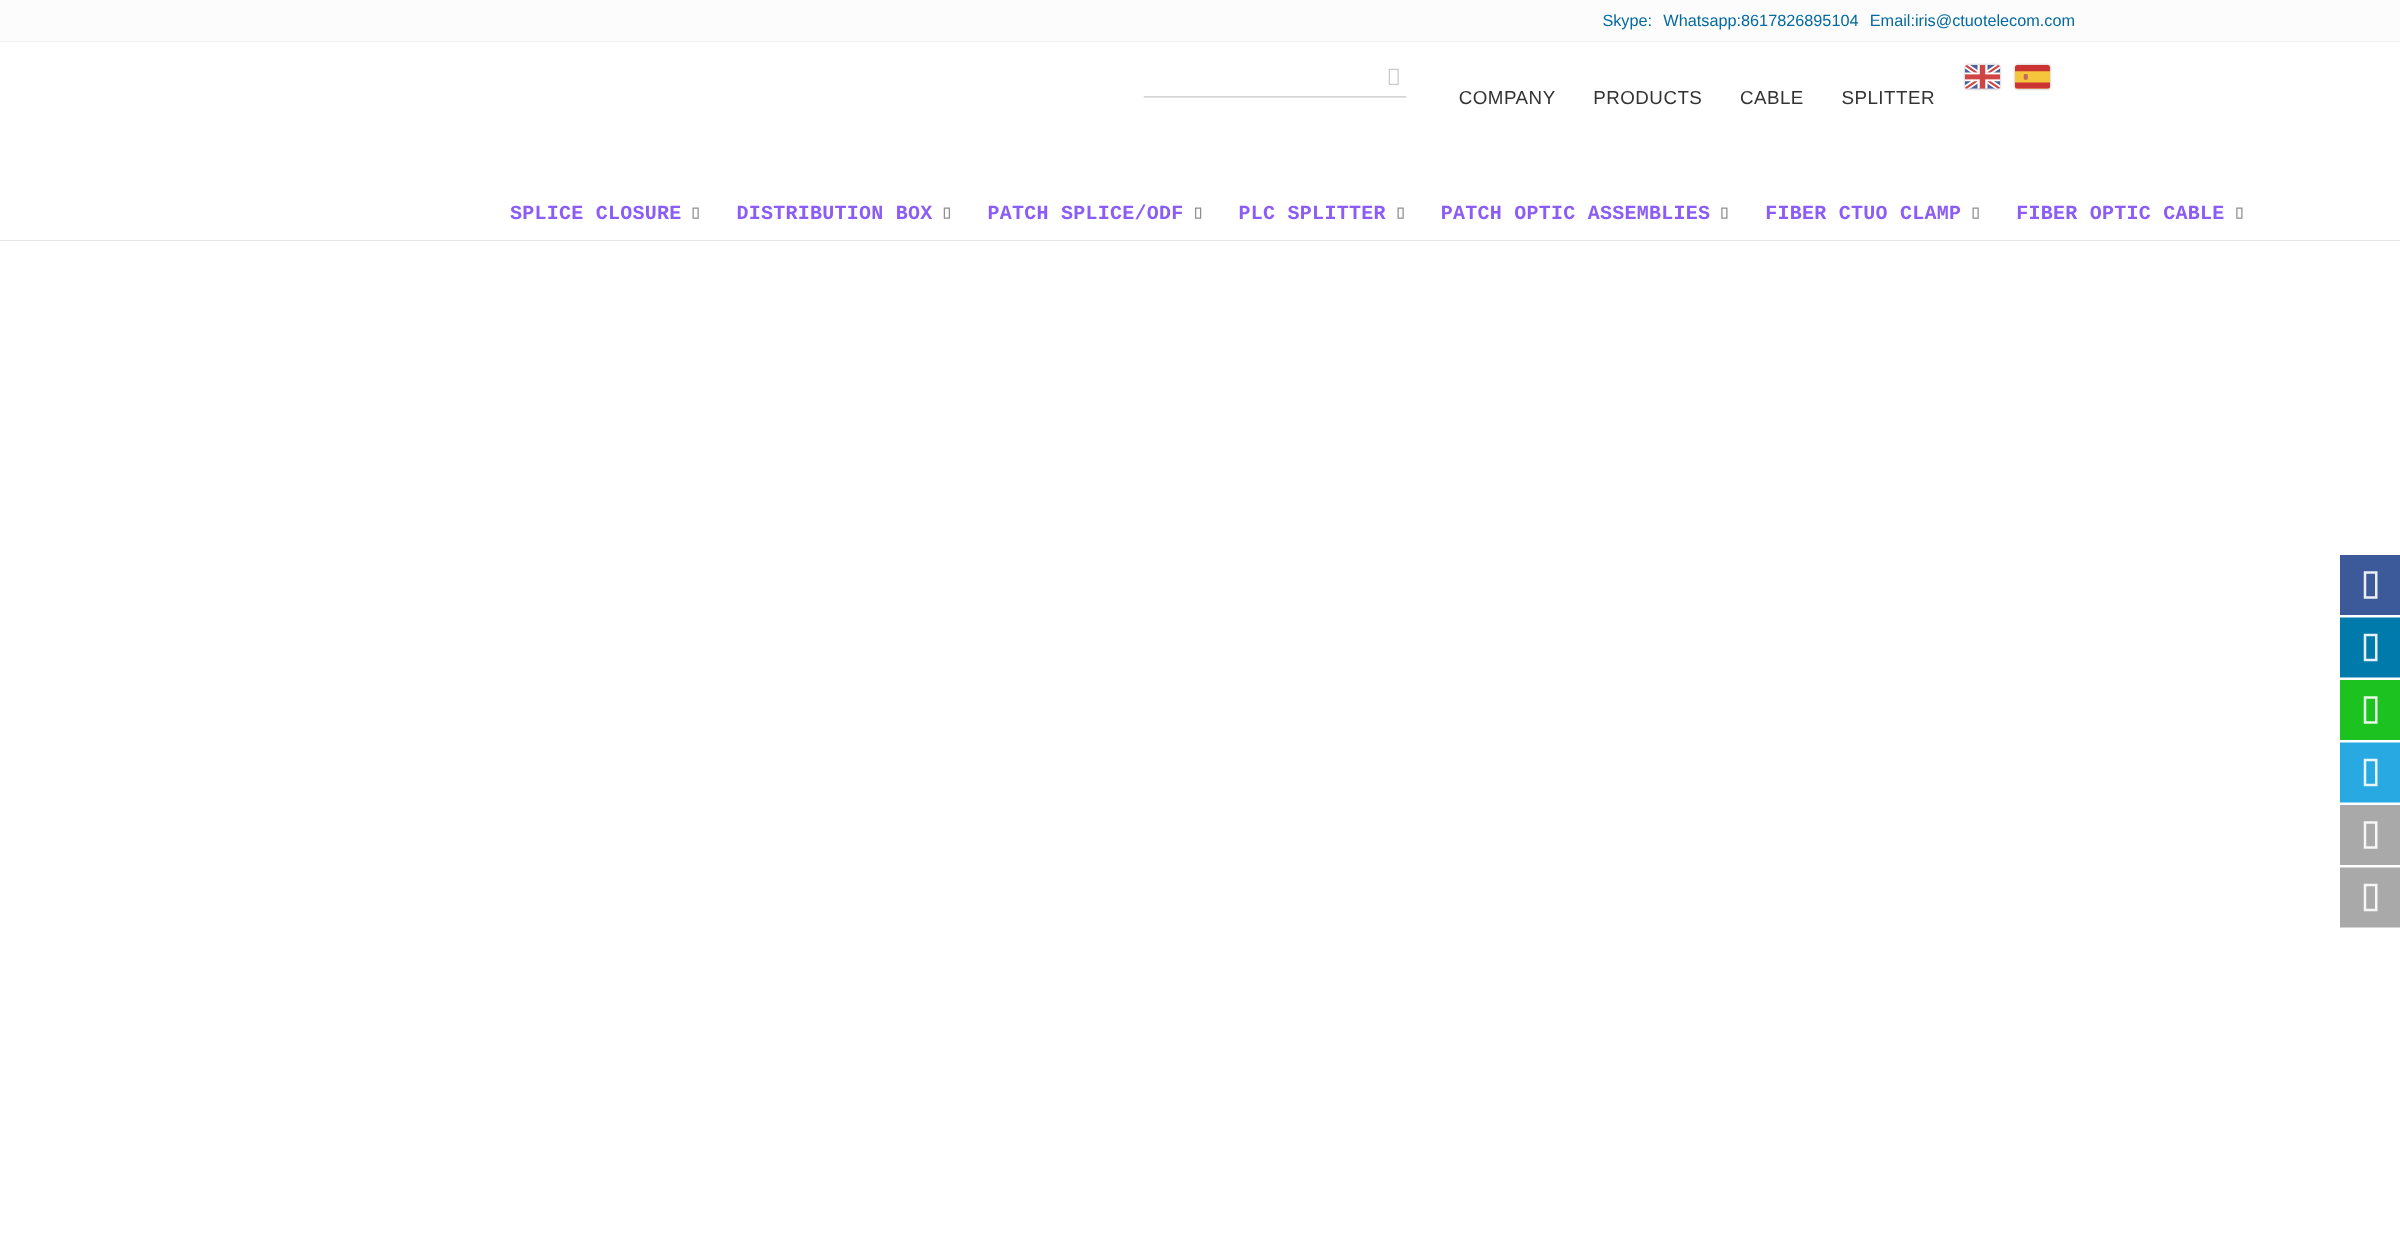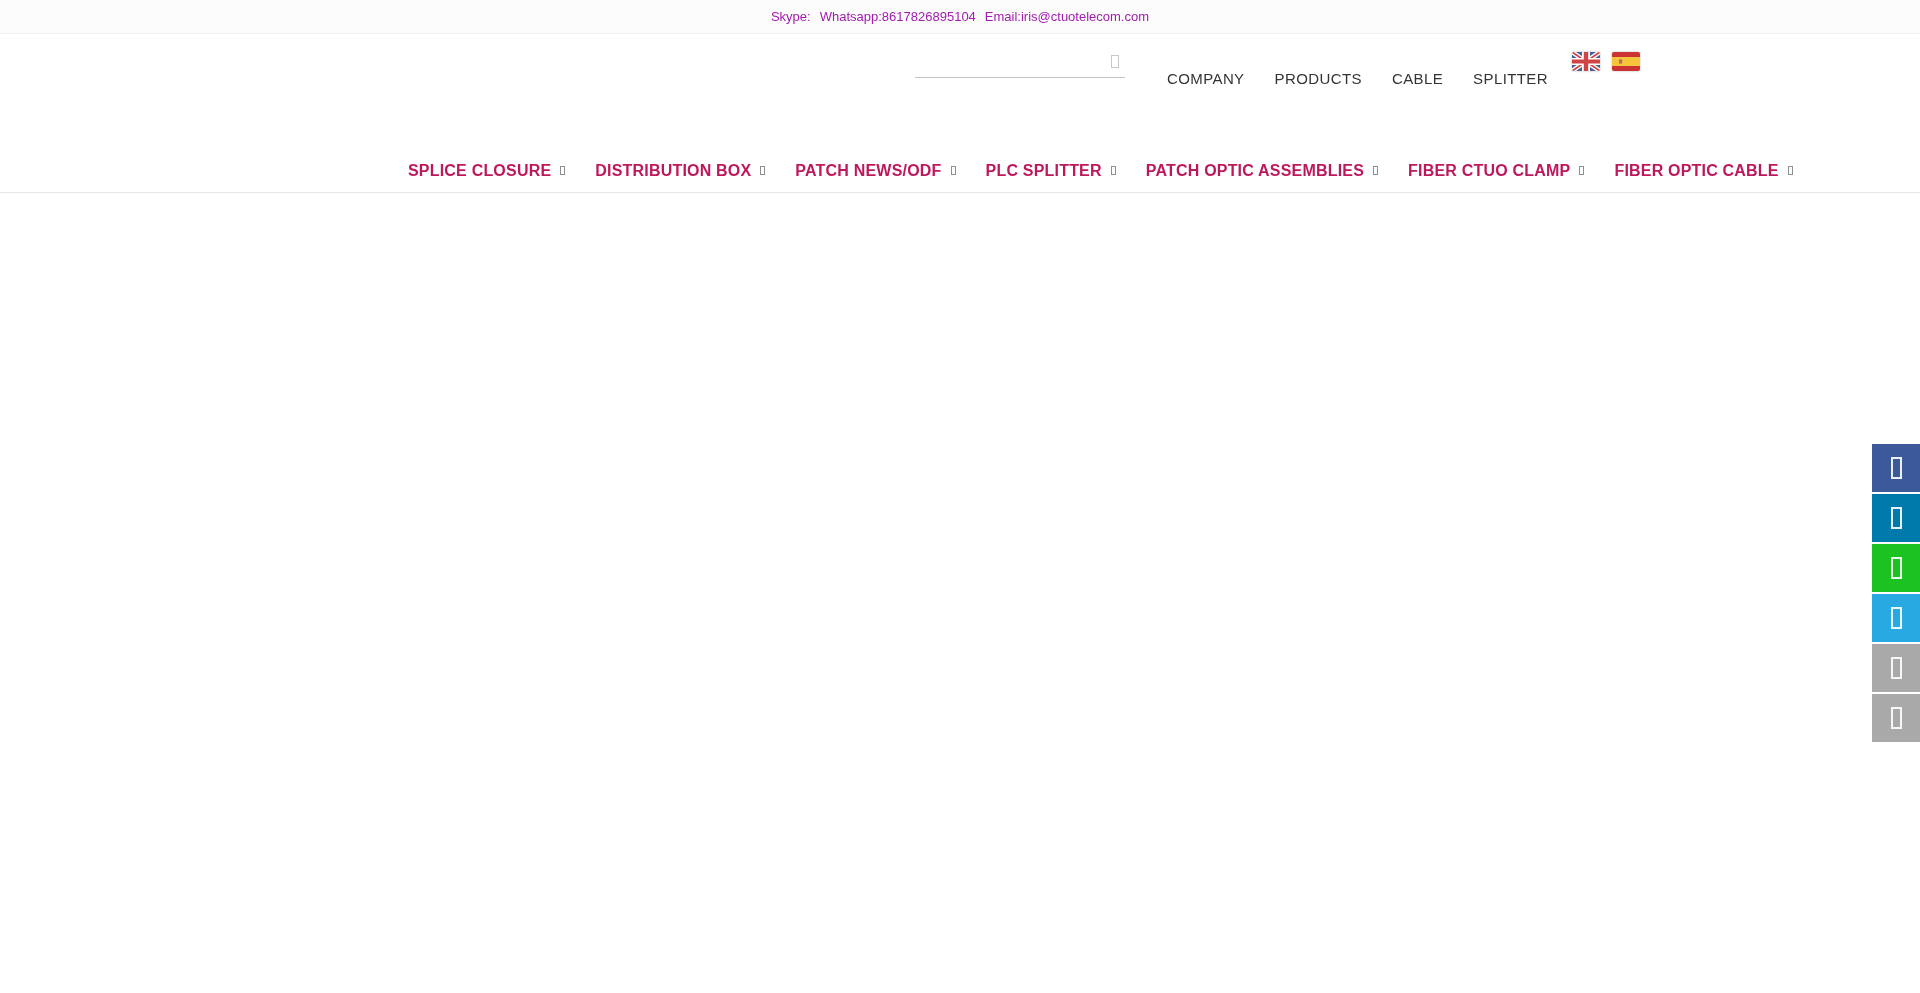--- a/index.html
+++ b/index.html
@@ -4,21 +4,21 @@
 <style>
   * { box-sizing: border-box; margin: 0; padding: 0; }
   html, body { width: 1920px; height: 993px; background: #ffffff; overflow: hidden;
     font-family: "Liberation Sans", sans-serif; }
 
   .container { width: 1400px; margin: 0 auto; }
 
   
   .topbar { height: 34px; background: #fcfcfc; border-bottom: 1px solid #f0f0f0; }
   .topbar .container { height: 100%; display: flex; align-items: center;
-    justify-content: center; gap: 9px; font-size: 13px; color: #a21caf; }
+    justify-content: flex-end; gap: 9px; font-size: 13px; color: #0369a1; }
   .topbar span { white-space: nowrap; }
 
   
   .header { border-bottom: 1px solid #e7e7e7; background: #fff; }
   .header-main { position: relative; height: 115px; }
 
   .logo { position: absolute; left: 0; top: 3px; width: 135px; height: 110px; cursor: pointer; }
 
   .right-group { position: absolute; right: 20px; top: 10px; height: 34px;
     display: flex; align-items: center; }
@@ -36,21 +36,21 @@
 
   .flags { display: flex; align-items: center; gap: 12px; margin-left: 24px; }
   .flag { width: 28px; height: 19px; border-radius: 2px; overflow: hidden;
     box-shadow: 0 0 2px rgba(0,0,0,0.35); cursor: pointer; display: block; }
 
   
   .menu-row { height: 43px; }
   .menu { display: flex; align-items: center; gap: 30px; height: 100%;
     padding-left: 148px; }
   .menu-item { display: flex; align-items: center; cursor: pointer; white-space: nowrap; }
-  .menu-label { font-weight: bold; font-size: 16px; color: #be185d; letter-spacing: 0.2px; }
+  .menu-label { font-weight: bold; font-size: 16px; color: #8b5cf6; letter-spacing: 0.2px; font-family: Liberation Mono, monospace; }
   .tofu-arrow { width: 5px; height: 9px; border: 1px solid #8f8f8f; margin-left: 9px; }
 
   
   .content { height: 800px; background: #ffffff; }
 
   
   .social { position: fixed; right: 0; top: 444px; display: flex;
     flex-direction: column; gap: 2px; z-index: 10; }
   .social-btn { width: 48px; height: 48px; display: flex; align-items: center;
     justify-content: center; cursor: pointer; }
@@ -111,21 +111,21 @@
     <div class="container menu">
       <div class="menu-item">
         <span class="menu-label">SPLICE CLOSURE</span>
         <span class="tofu-arrow"></span>
       </div>
       <div class="menu-item">
         <span class="menu-label">DISTRIBUTION BOX</span>
         <span class="tofu-arrow"></span>
       </div>
       <div class="menu-item">
-        <span class="menu-label">PATCH NEWS/ODF</span>
+        <span class="menu-label">PATCH SPLICE/ODF</span>
         <span class="tofu-arrow"></span>
       </div>
       <div class="menu-item">
         <span class="menu-label">PLC SPLITTER</span>
         <span class="tofu-arrow"></span>
       </div>
       <div class="menu-item">
         <span class="menu-label">PATCH OPTIC ASSEMBLIES</span>
         <span class="tofu-arrow"></span>
       </div>

